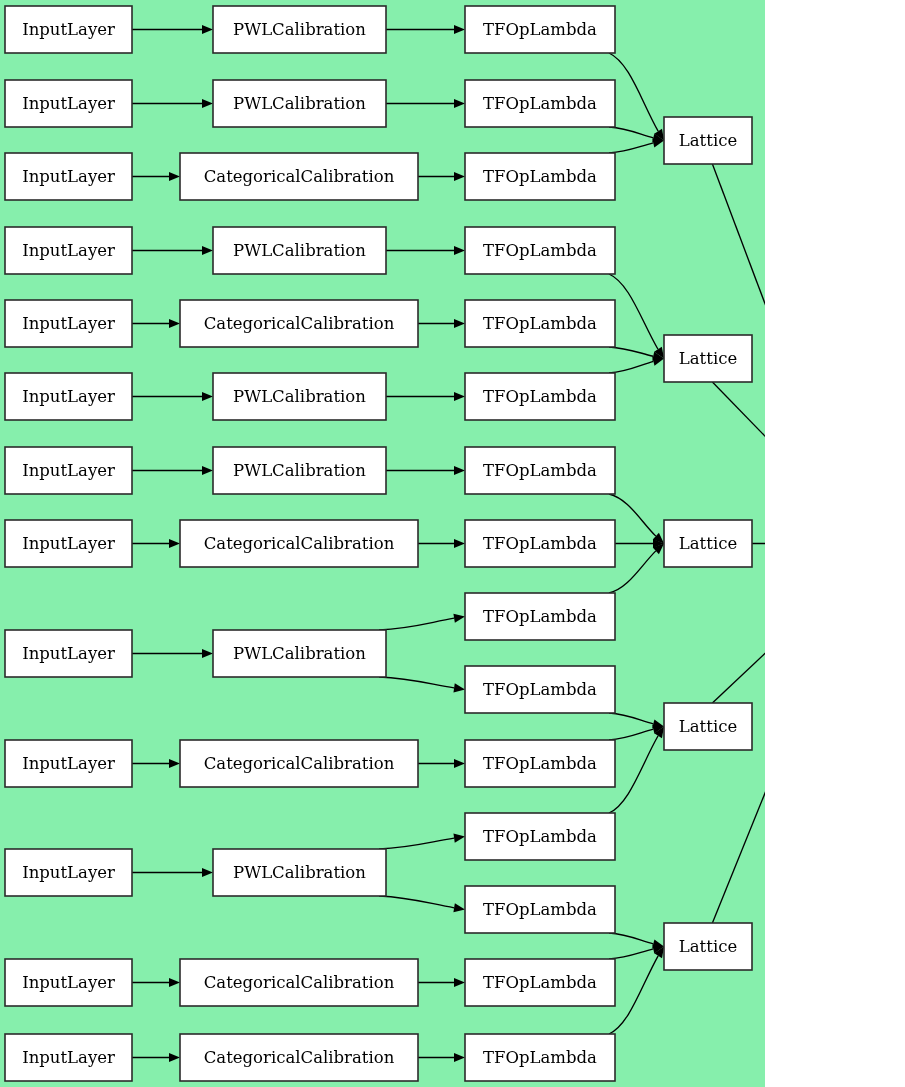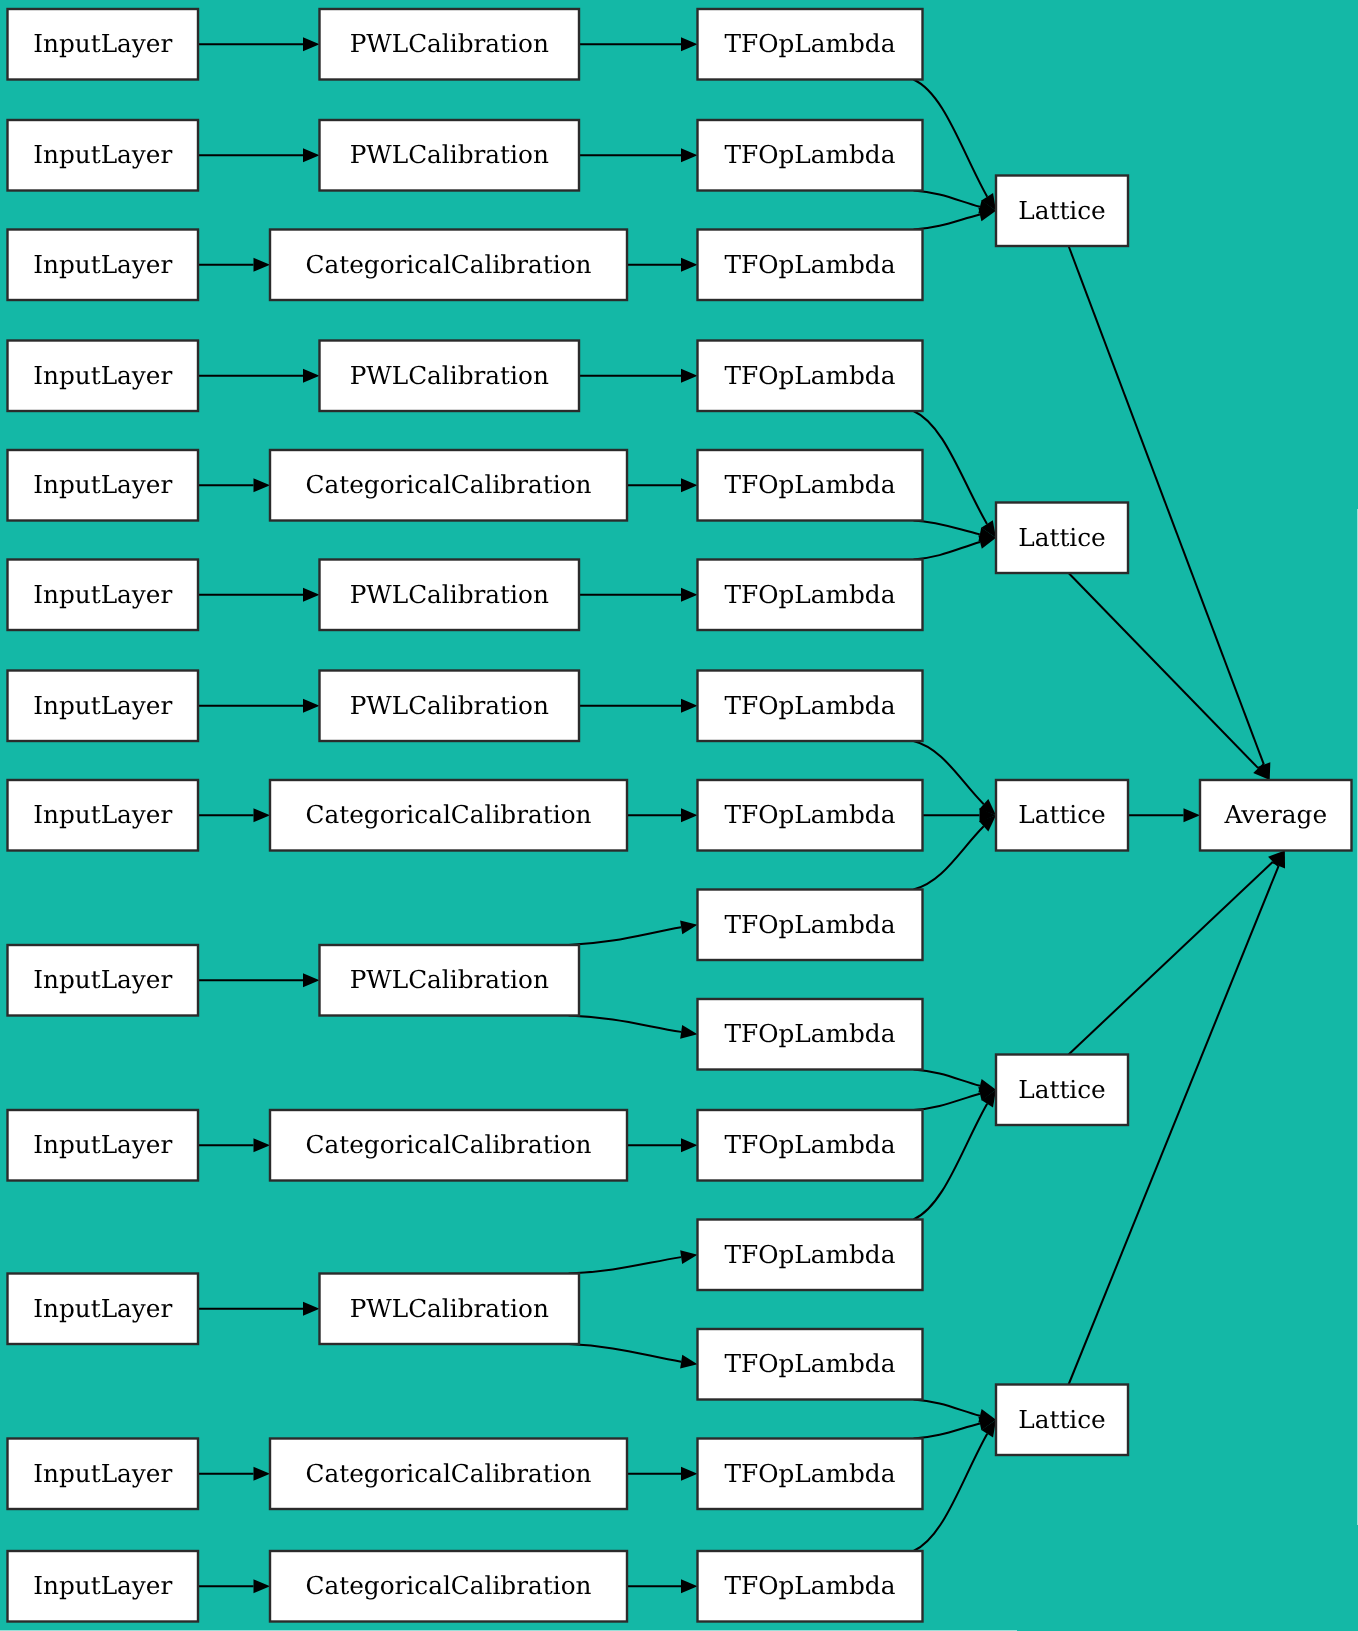--- a/index.html
+++ b/index.html
@@ -2,23 +2,23 @@
 <html><head>
 <meta charset="utf-8">
 <style>
   html, body {
     margin: 0;
     padding: 0;
     background: #ffffff;
   }
   #canvas {
     position: relative;
-    width: 905px;
+    width: 765px;
     height: 1087px;
-    background: #14b8a6;
+    background: #86efac;
     overflow: hidden;
     font-family: "DejaVu Serif", "Liberation Serif", serif;
     text-align: right;
   }
   #graph-svg {
     position: absolute;
     left: 0; top: 0;
     width: 905px;
     height: 1087px;
   }

